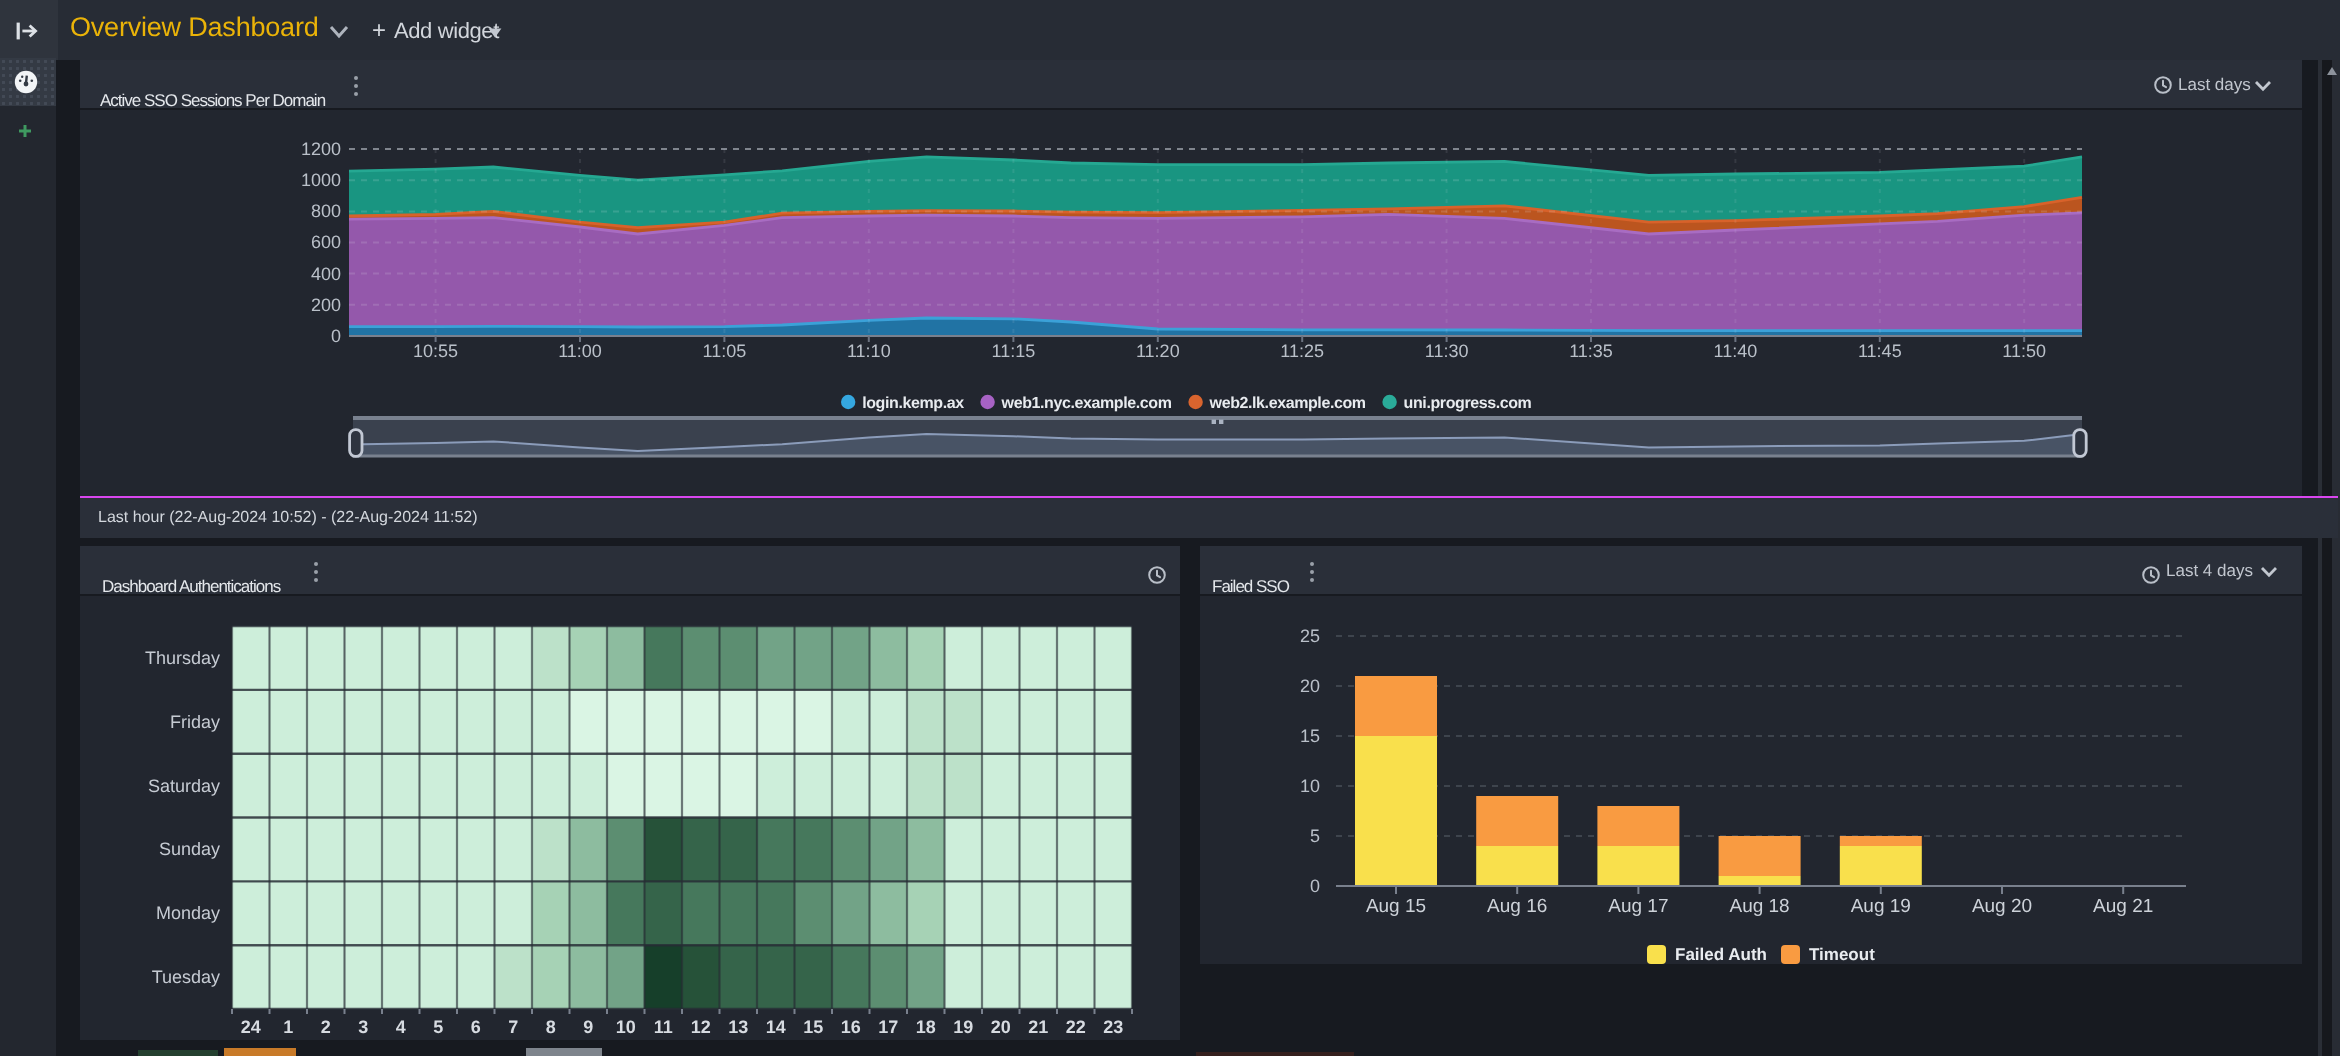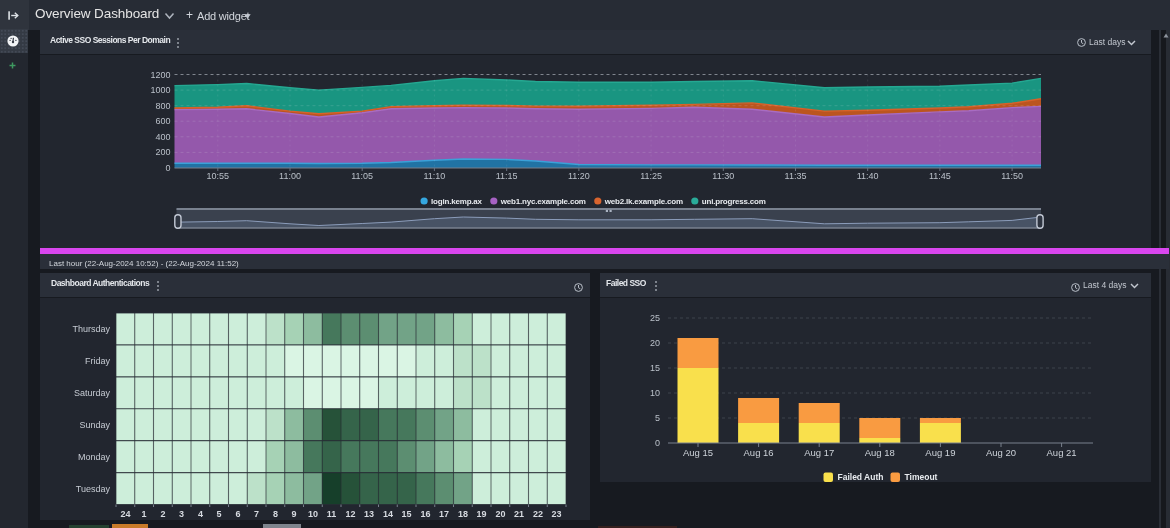--- a/index.html
+++ b/index.html
@@ -1,31 +1,31 @@
 <!DOCTYPE html>
 <html><head><meta charset="utf-8">
 <style>
 *{margin:0;padding:0;box-sizing:border-box}
 html,body{width:1170px;height:528px;overflow:hidden;background:#171a20;
 font-family:"Liberation Sans",sans-serif;-webkit-font-smoothing:antialiased}
 .abs{position:absolute}
 .panel{position:absolute;background:#22262f}
 .phead{position:absolute;left:0;top:0;right:0;height:25px;background:#2a2f39;border-bottom:1px solid #171a20}
-.ptitle{position:absolute;top:5px;font-size:8.5px;font-weight:bold;color:#e4e7eb;letter-spacing:-0.5px}
+.ptitle{position:absolute;top:15px;font-size:8.5px;font-weight:normal;color:#e4e7eb;letter-spacing:-0.5px}
 </style></head>
 <body>
 
 <div class="abs" style="left:0;top:0;width:1170px;height:30px;background:#272c35"></div>
 <div class="abs" style="left:0;top:0;width:29px;height:30px;background:#2f343d"></div>
 <svg class="abs" style="left:8px;top:11px" width="11" height="9" viewBox="0 0 11 9">
  <rect x="0.3" y="0.3" width="1.6" height="8.4" fill="#dde1e6"></rect>
  <line x1="3.2" y1="4.5" x2="9.6" y2="4.5" stroke="#dde1e6" stroke-width="1.4"></line>
  <path d="M6.8 1.7 L9.8 4.5 L6.8 7.3" fill="none" stroke="#dde1e6" stroke-width="1.4"></path>
 </svg>
-<div class="abs" style="left:35px;top:6px;font-size:13.5px;color:#e5e5e5;letter-spacing:-0.1px">Overview Dashboard</div>
+<div class="abs" style="left:35px;top:6px;font-size:13.5px;color:#eab308;letter-spacing:-0.1px">Overview Dashboard</div>
 <svg class="abs" style="left:164px;top:12px" width="11" height="8" viewBox="0 0 11 8">
  <path d="M1.5 1.5 L5.5 6 L9.5 1.5" fill="none" stroke="#aeb4bd" stroke-width="1.5"></path>
   </svg>
 <div class="abs" style="left:186px;top:8px;font-size:12px;color:#d2d6dc">+</div>
 <div class="abs" style="left:197px;top:10px;font-size:11px;color:#d2d6dc;letter-spacing:-0.2px">Add widget</div>
 <svg class="abs" style="left:244px;top:13.5px" width="7" height="5" viewBox="0 0 7 5">
  <path d="M0.3 0.3 L6.7 0.3 L3.5 4.7 Z" fill="#c2c7cf"></path>
   </svg>
 
 <div class="abs" style="left:0;top:30px;width:28px;height:498px;background:#23272f"></div>
@@ -47,21 +47,21 @@
 <div class="abs" style="left:1159px;top:30px;width:2px;height:498px;background:#2a2e36"></div>
 <div class="abs" style="left:1161px;top:30px;width:5px;height:498px;background:#16181d"></div>
 <div class="abs" style="left:1166px;top:30px;width:4px;height:498px;background:#282c34"></div>
 <svg class="abs" style="left:1163px;top:33px" width="6" height="5" viewBox="0 0 6 5">
  <path d="M0.5 4.5 L3 0.5 L5.5 4.5 Z" fill="#8d939c"></path>
   </svg>
 
 <div class="panel" style="left:40px;top:30px;width:1111px;height:239px">
  <div class="phead"></div>
  <div class="ptitle" style="left:10px">Active SSO Sessions Per Domain</div>
- <div class="abs" style="left:0;top:218px;width:1129px;height:21px;background:#2a2f39;border-top:6px solid #d946ef">
+ <div class="abs" style="left:0;top:218px;width:1129px;height:21px;background:#2a2f39;border-top:1px solid #d946ef">
    <div class="abs" style="left:9px;top:5px;font-size:8px;color:#d3d7dd">Last hour (22-Aug-2024 10:52) - (22-Aug-2024 11:52)</div>
  </div>
 </div>
 <svg style="position:absolute;left:176px;top:37px" width="4" height="12" viewBox="0 0 4 12">
     <circle cx="2" cy="2" r="1" fill="#9aa0a9"></circle>
     <circle cx="2" cy="6" r="1" fill="#9aa0a9"></circle>
     <circle cx="2" cy="10" r="1" fill="#9aa0a9"></circle>
   </svg>
 <svg style="position:absolute;left:1077px;top:38px" width="9" height="9" viewBox="0 0 9 9">
     <circle cx="4.5" cy="4.5" r="3.9" fill="none" stroke="#b9bfc8" stroke-width="1"></circle>

